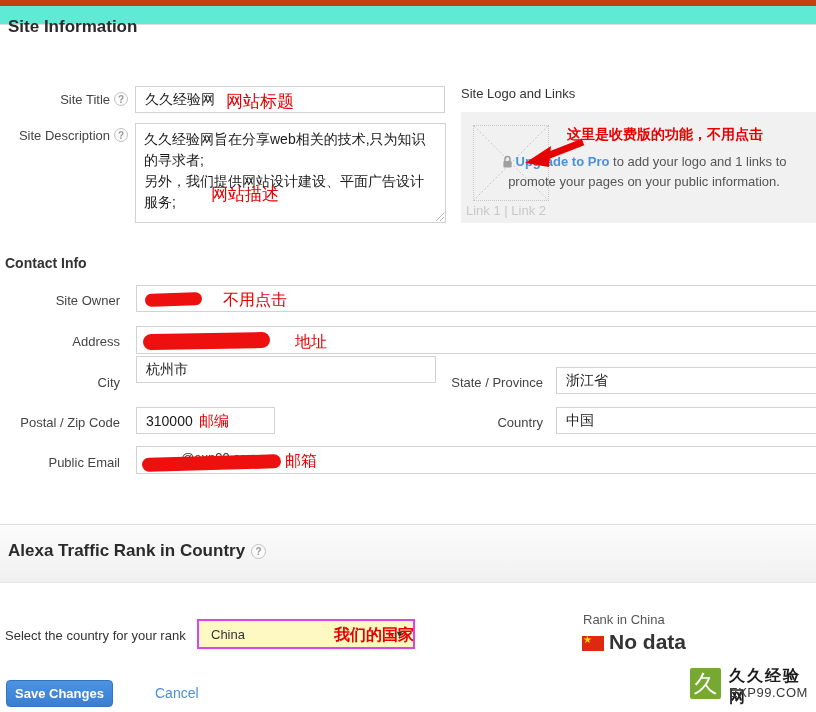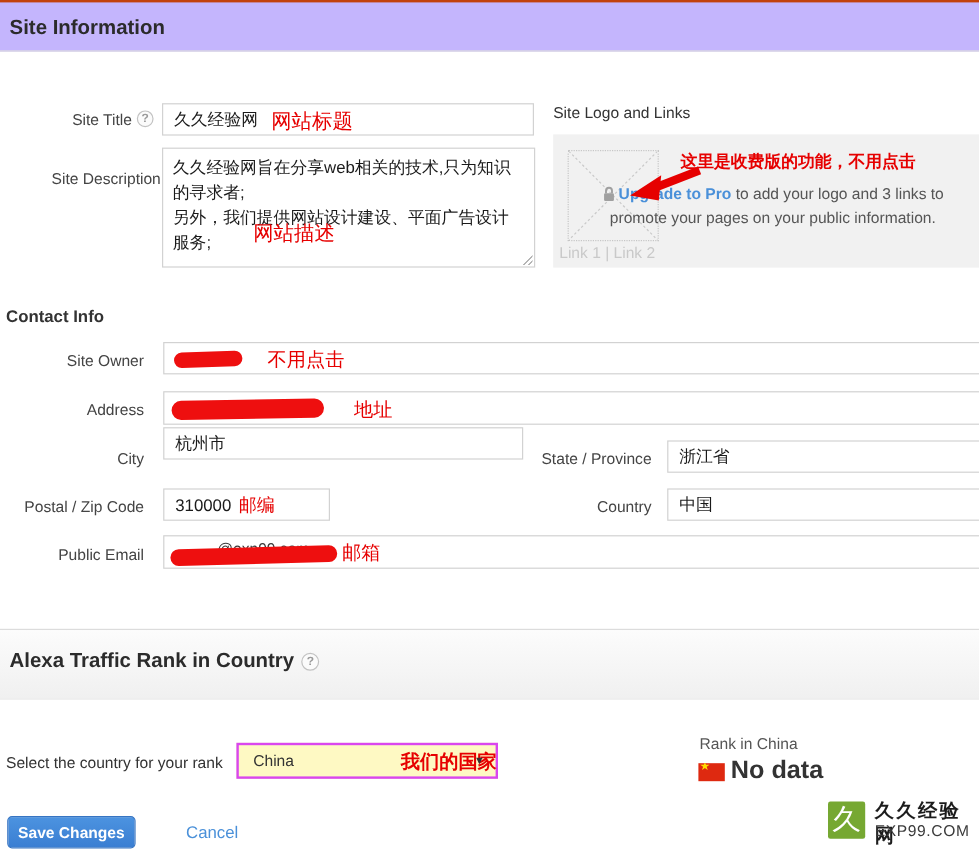--- a/index.html
+++ b/index.html
@@ -1,21 +1,21 @@
 <!DOCTYPE html>
 <html><head>
 <meta charset="utf-8">
 <title>Site Information</title>
 <style>
   html,body{margin:0;padding:0;background:#fff;}
   .page{position:relative;width:816px;height:712px;overflow:hidden;background:#fff;
         font-family:"Liberation Sans","DejaVu Sans",sans-serif;}
   
-  .topbar{position:absolute;left:0;top:0;width:816px;height:43px;background:#c4b5fd;
-          border-top:2px solid #c2410c;border-bottom:1px solid #dedede;box-sizing:border-box;}
+  .topbar{position:absolute;left:0;top:0;width:816px;height:25px;background:#5eead4;
+          border-top:6px solid #c2410c;border-bottom:1px solid #dedede;box-sizing:border-box;}
   .topbar h1{margin:0;padding:0 0 0 8px;font-size:17px;line-height:41px;color:#2b2b2b;font-weight:bold;}
   
   .lbl{position:absolute;height:16px;font-size:13px;color:#444;display:flex;align-items:center;
        justify-content:flex-end;gap:4px;white-space:nowrap;}
   .qicon{flex:0 0 auto;width:14px;height:14px;border-radius:50%;border:1px solid #c2c2c2;background:#fbfbfb;
          color:#9a9a9a;font-size:10px;line-height:13px;text-align:center;font-weight:bold;box-sizing:border-box;}
   
   .field{position:absolute;background:#fff;border:1px solid #d2d2d2;box-sizing:border-box;}
   .field input{position:absolute;left:0;top:0;width:100%;height:100%;border:none;background:transparent;
                padding:0 0 0 9px;margin:0;font-size:14px;color:#1a1a1a;box-sizing:border-box;outline:none;
@@ -74,21 +74,21 @@
 
   <div class="lbl" style="left:0;top:91px;width:128px;">
     <span>Site Title</span>
     <span class="qicon">?</span>
   </div>
   <div class="field" style="left:135px;top:86px;width:310px;height:27px;">
     <input type="text" value="久久经验网" style="">
     <span class="note" style="left:90px;top:3px;font-size:17px;">网站标题</span>
   </div>
 
-  <div class="lbl" style="left:0;top:140px;width:128px;padding-left:24px;">
+  <div class="lbl" style="left:0;top:127px;width:128px;">
     <span>Site Description</span>
     <span class="qicon">?</span>
   </div>
   <div class="textarea" role="textbox">
     <span class="prewrap">久久经验网旨在分享web相关的技术,只为知识的寻求者;
 另外，我们提供网站设计建设、平面广告设计服务;</span>
     <span class="note" style="left:75px;top:58px;font-size:17px;">网站描述</span>
     <span class="resize-grip"></span>
   </div>
 
@@ -99,21 +99,21 @@
     <div class="dash-square">
       <svg width="74" height="74">
         <line x1="0" y1="0" x2="74" y2="74" stroke="#c9c9c9" stroke-width="1" stroke-dasharray="2,2"></line>
         <line x1="74" y1="0" x2="0" y2="74" stroke="#c9c9c9" stroke-width="1" stroke-dasharray="2,2"></line>
       </svg>
     </div>
     <div class="promo-text">
       <svg width="11" height="13" style="vertical-align:-2px;margin-right:3px;">
         <path d="M3 6 V4 a2.5 2.5 0 0 1 5 0 V6" fill="none" stroke="#a0a0a0" stroke-width="1.6"></path>
         <rect x="1.4" y="6" width="8.2" height="6.4" rx="1" fill="#a0a0a0"></rect>
-      </svg><a class="promo-link">Upgrade to Pro</a><span> to add your logo and 3 links to promote your pages on your public information.</span>
+      </svg><a class="promo-link">Upgrade to Pro</a><span> to add your logo and 1 links to promote your pages on your public information.</span>
     </div>
     <span class="links-ph">Link 1 | Link 2</span>
     <span class="note" style="left:106px;top:14px;font-size:14px;font-weight:bold;">这里是收费版的功能，不用点击</span>
     <svg class="arrow-svg" width="64" height="34">
       <path d="M60 6 L24 20" stroke="#e60000" stroke-width="7"></path>
       <polygon points="2,27 28,10 26,31" fill="#e60000"></polygon>
     </svg>
   </div>
 
   <div class="subhead" style="left:5px;top:255px;">Contact Info</div>

